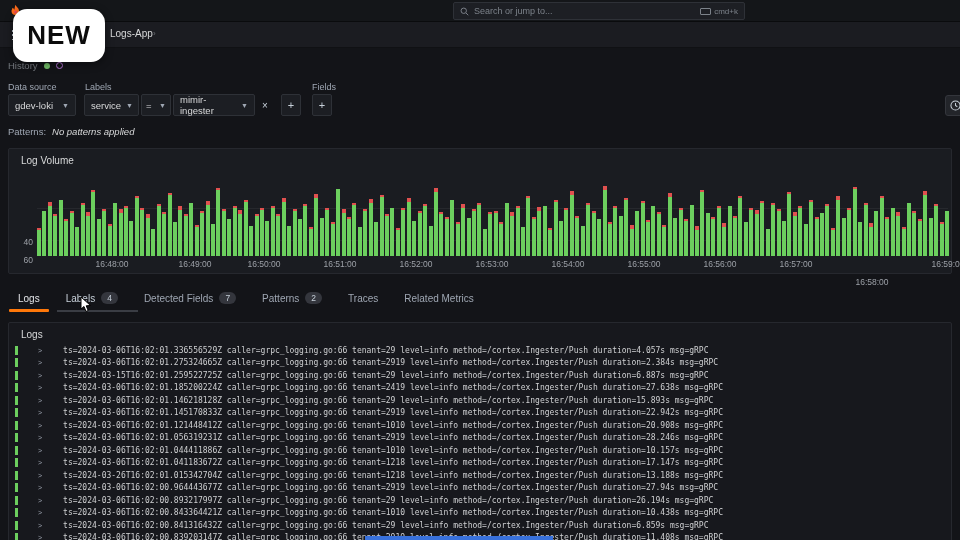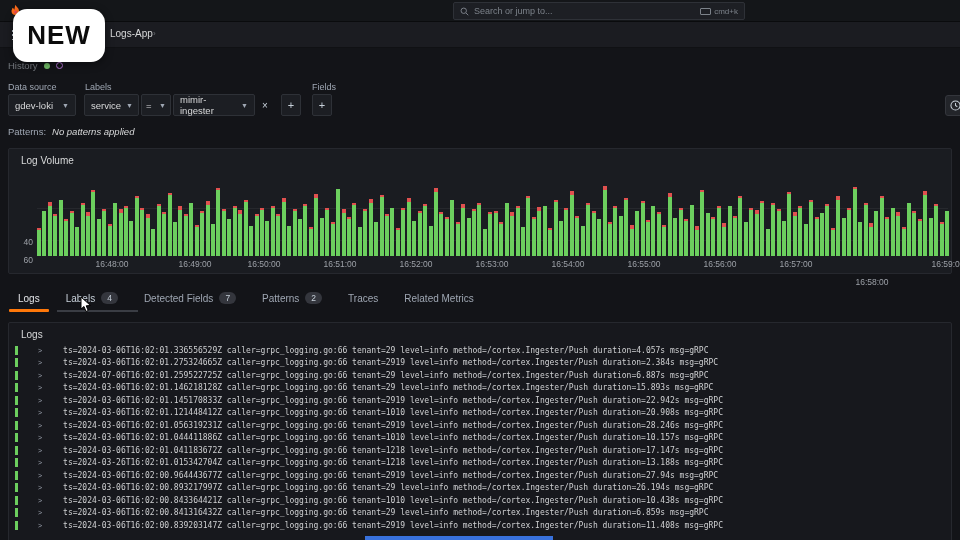--- a/index.html
+++ b/index.html
@@ -902,21 +902,26 @@
         <span class="txt">ts=2024-03-06T16:02:01.336556529Z caller=grpc_logging.go:66 tenant=29 level=info method=/cortex.Ingester/Push duration=4.057s msg=gRPC</span>
       </div>
       <div class="logline">
         <span class="lvl"></span>
         <span class="exp">&gt;</span>
         <span class="txt">ts=2024-03-06T16:02:01.275324665Z caller=grpc_logging.go:66 tenant=2919 level=info method=/cortex.Ingester/Push duration=2.384s msg=gRPC</span>
       </div>
       <div class="logline">
         <span class="lvl"></span>
         <span class="exp">&gt;</span>
-        <span class="txt">ts=2024-07-06T16:02:01.259522725Z caller=grpc_logging.go:66 tenant=29 level=info method=/cortex.Ingester/Push duration=6.887s msg=gRPC</span>
+        <span class="txt">ts=2024-03-15T16:02:01.259522725Z caller=grpc_logging.go:66 tenant=29 level=info method=/cortex.Ingester/Push duration=6.887s msg=gRPC</span>
+      </div>
+      <div class="logline">
+        <span class="lvl"></span>
+        <span class="exp">&gt;</span>
+        <span class="txt">ts=2024-03-06T16:02:01.185200224Z caller=grpc_logging.go:66 tenant=2419 level=info method=/cortex.Ingester/Push duration=27.638s msg=gRPC</span>
       </div>
       <div class="logline">
         <span class="lvl"></span>
         <span class="exp">&gt;</span>
         <span class="txt">ts=2024-03-06T16:02:01.146218128Z caller=grpc_logging.go:66 tenant=29 level=info method=/cortex.Ingester/Push duration=15.893s msg=gRPC</span>
       </div>
       <div class="logline">
         <span class="lvl"></span>
         <span class="exp">&gt;</span>
         <span class="txt">ts=2024-03-06T16:02:01.145170833Z caller=grpc_logging.go:66 tenant=2919 level=info method=/cortex.Ingester/Push duration=22.942s msg=gRPC</span>

